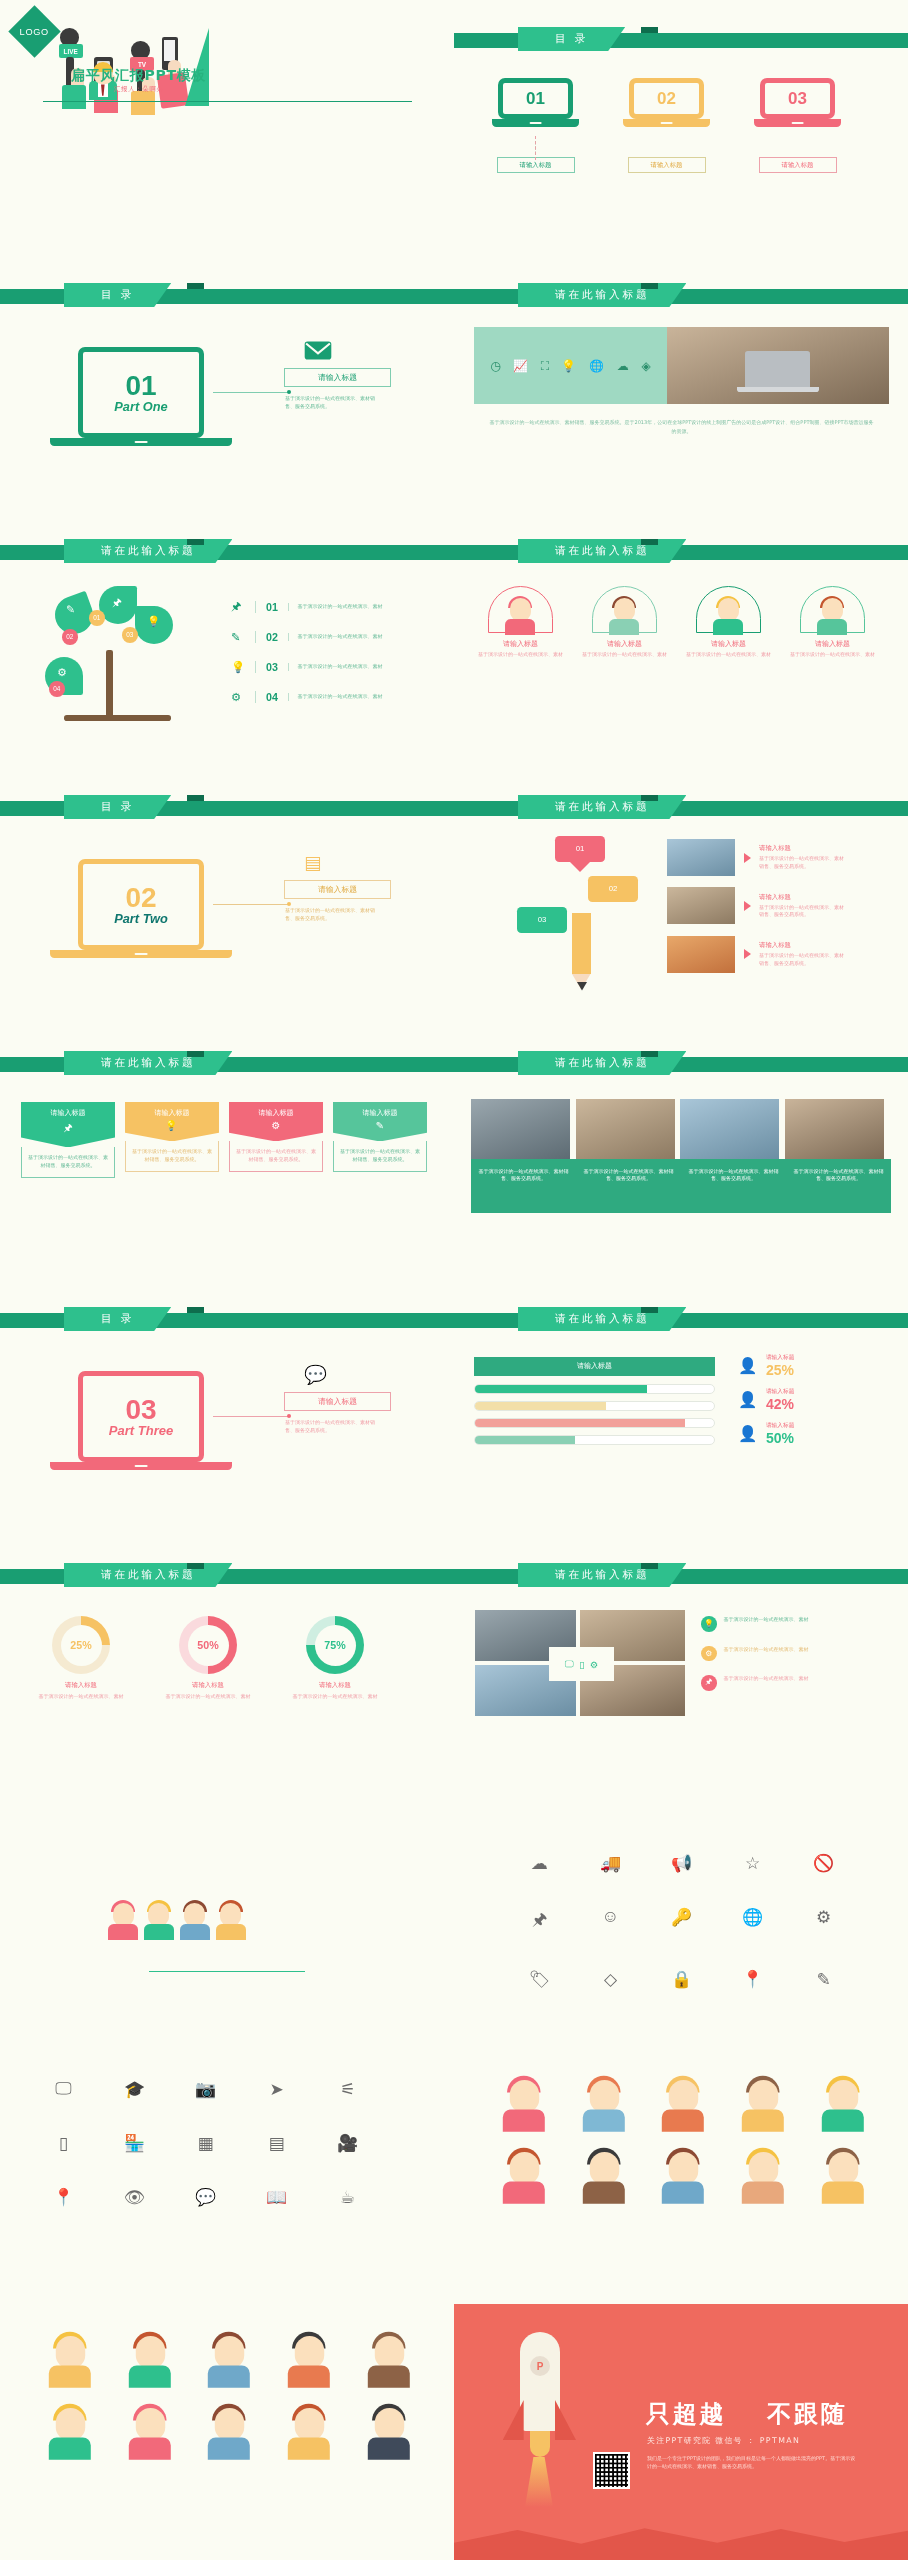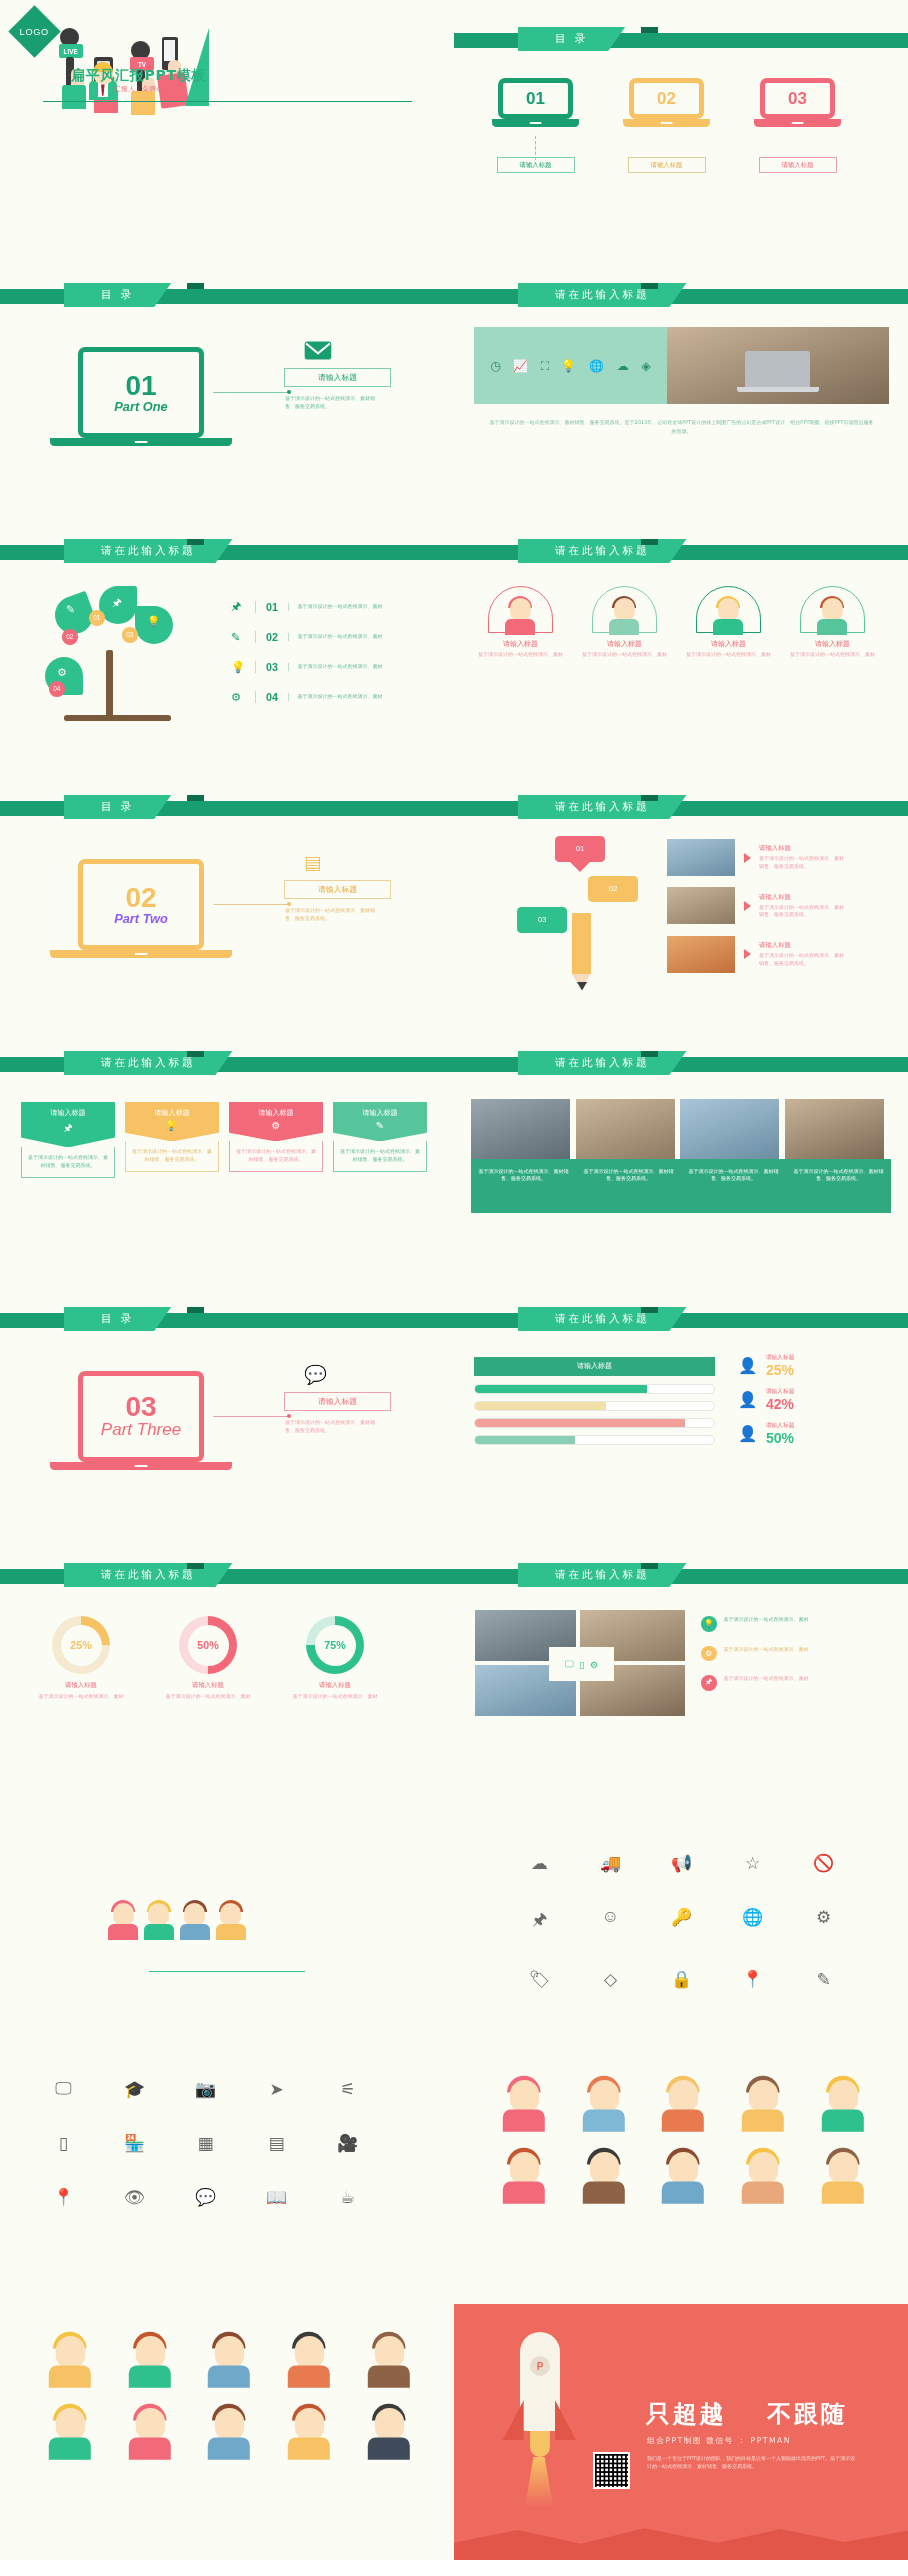--- a/index.html
+++ b/index.html
@@ -360,21 +360,21 @@
   <div class="slide">
     <div class="ribbon">
       <div class="bar"></div>
       <div class="tab cn">目 录</div>
       <div class="fold"></div>
     </div>
 
     <div class="laptop" style="position:absolute;left:70px;top:91px;width:142px;">
       <div class="screen" style="height:91px;width:126px;margin:0 auto;border-color:#f6c263;">
         <span class="num" style="color:#f6c263;font-size:28px;line-height:27px;">02</span>
-        <span style="color:#8b5cf6;font-size:12.8px;font-style:italic;font-weight:bold;text-align:right;">Part Two</span>
+        <span style="color:#0f766e;font-size:12.8px;font-style:italic;font-weight:bold;text-align:right;">Part Two</span>
       </div>
       <div class="base" style="width:182px;margin-left:-20px;background:#f6c263;"></div>
     </div>
 
     <div class="hline" style="left:213px;top:136px;width:75px;background:#e9c98d;"></div>
     <div style="position:absolute;left:287px;top:134px;width:4.3px;height:4.3px;border-radius:50%;background:#f6c263;"></div>
 
     <div style="position:absolute;left:304px;top:84px;color:#f6c263;font-size:18.5px;">▤</div>
     <div class="ttl-box cn" style="position:absolute;left:284px;top:112px;width:107px;font-size:7.8px;border-color:#eccf9b;color:#e0a83f;">请输入标题</div>
     <div class="body-txt cn" style="position:absolute;left:285px;top:139px;width:99px;color:#e3b86d;">基于演示设计的一站式在线演示、素材销售、服务交易系统。</div>
@@ -505,21 +505,21 @@
   <div class="slide">
     <div class="ribbon">
       <div class="bar"></div>
       <div class="tab cn">目 录</div>
       <div class="fold"></div>
     </div>
 
     <div class="laptop" style="position:absolute;left:70px;top:91px;width:142px;">
       <div class="screen" style="height:91px;width:126px;margin:0 auto;border-color:#f2697a;">
         <span class="num" style="color:#f2697a;font-size:28px;line-height:27px;">03</span>
-        <span style="color:#f2697a;font-size:17px;font-style:italic;font-weight:normal;">Part Three</span>
+        <span style="color:#f2697a;font-size:13px;font-style:italic;font-weight:bold;">Part Three</span>
       </div>
       <div class="base" style="width:182px;margin-left:-20px;background:#f2697a;"></div>
     </div>
 
     <div class="hline" style="left:213px;top:136px;width:75px;background:#eda2ab;"></div>
     <div style="position:absolute;left:287px;top:134px;width:4.3px;height:4.3px;border-radius:50%;background:#f2697a;"></div>
 
     <div style="position:absolute;left:304px;top:84px;color:#f2697a;font-size:18.5px;">💬</div>
     <div class="ttl-box cn" style="position:absolute;left:284px;top:112px;width:107px;font-size:7.8px;border-color:#eda2ab;color:#f2697a;">请输入标题</div>
     <div class="body-txt cn" style="position:absolute;left:285px;top:139px;width:99px;color:#f09aa4;">基于演示设计的一站式在线演示、素材销售、服务交易系统。</div>
@@ -837,21 +837,21 @@
 
     <div class="qr" style="position:absolute;left:139px;top:148px;">
         <div></div>
       </div>
 
     <div class="cn" style="position:absolute;left:192px;top:94px;color:#fff;font-size:24px;font-weight:bold;letter-spacing:2.8px;">
       <span>只超越</span>
       <span style="display:inline-block;width:18.5px;"></span>
       <span>不跟随</span>
     </div>
-    <div class="cn" style="position:absolute;left:193px;top:131px;color:#ffe6e0;font-size:7.8px;letter-spacing:1.4px;">组合PPT制图 微信号 ： PPTMAN</div>
+    <div class="cn" style="position:absolute;left:193px;top:131px;color:#ffe6e0;font-size:7.8px;letter-spacing:1.4px;">关注PPT研究院 微信号 ： PPTMAN</div>
     <div class="cn" style="position:absolute;left:193px;top:151px;width:213px;color:#ffd9d2;font-size:5px;line-height:7.8px;">我们是一个专注于PPT设计的团队，我们的目标是让每一个人都能做出漂亮的PPT。基于演示设计的一站式在线演示、素材销售、服务交易系统。</div>
 
     <div style="position:absolute;left:0;bottom:0;width:100%;height:43px;background:#e2564a;
                 clip-path:polygon(0 60%,14% 30%,28% 62%,42% 26%,58% 60%,72% 28%, 86% 58%,100% 32%,100% 100%,0 100%);"></div>
   </div>
 
 </div>
 
 
 </body></html>

